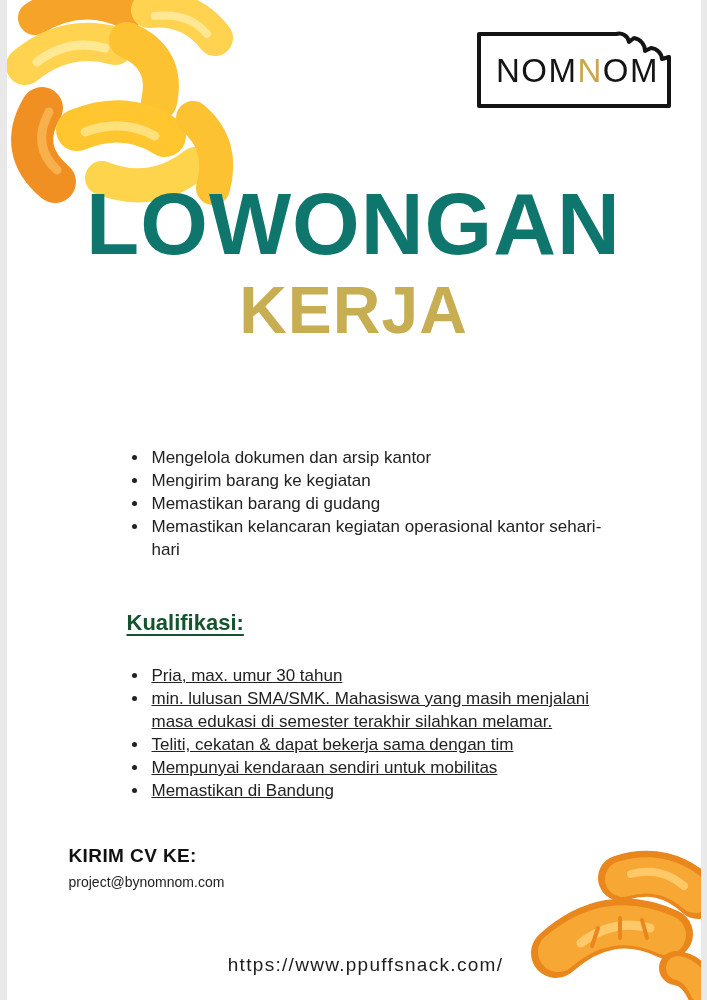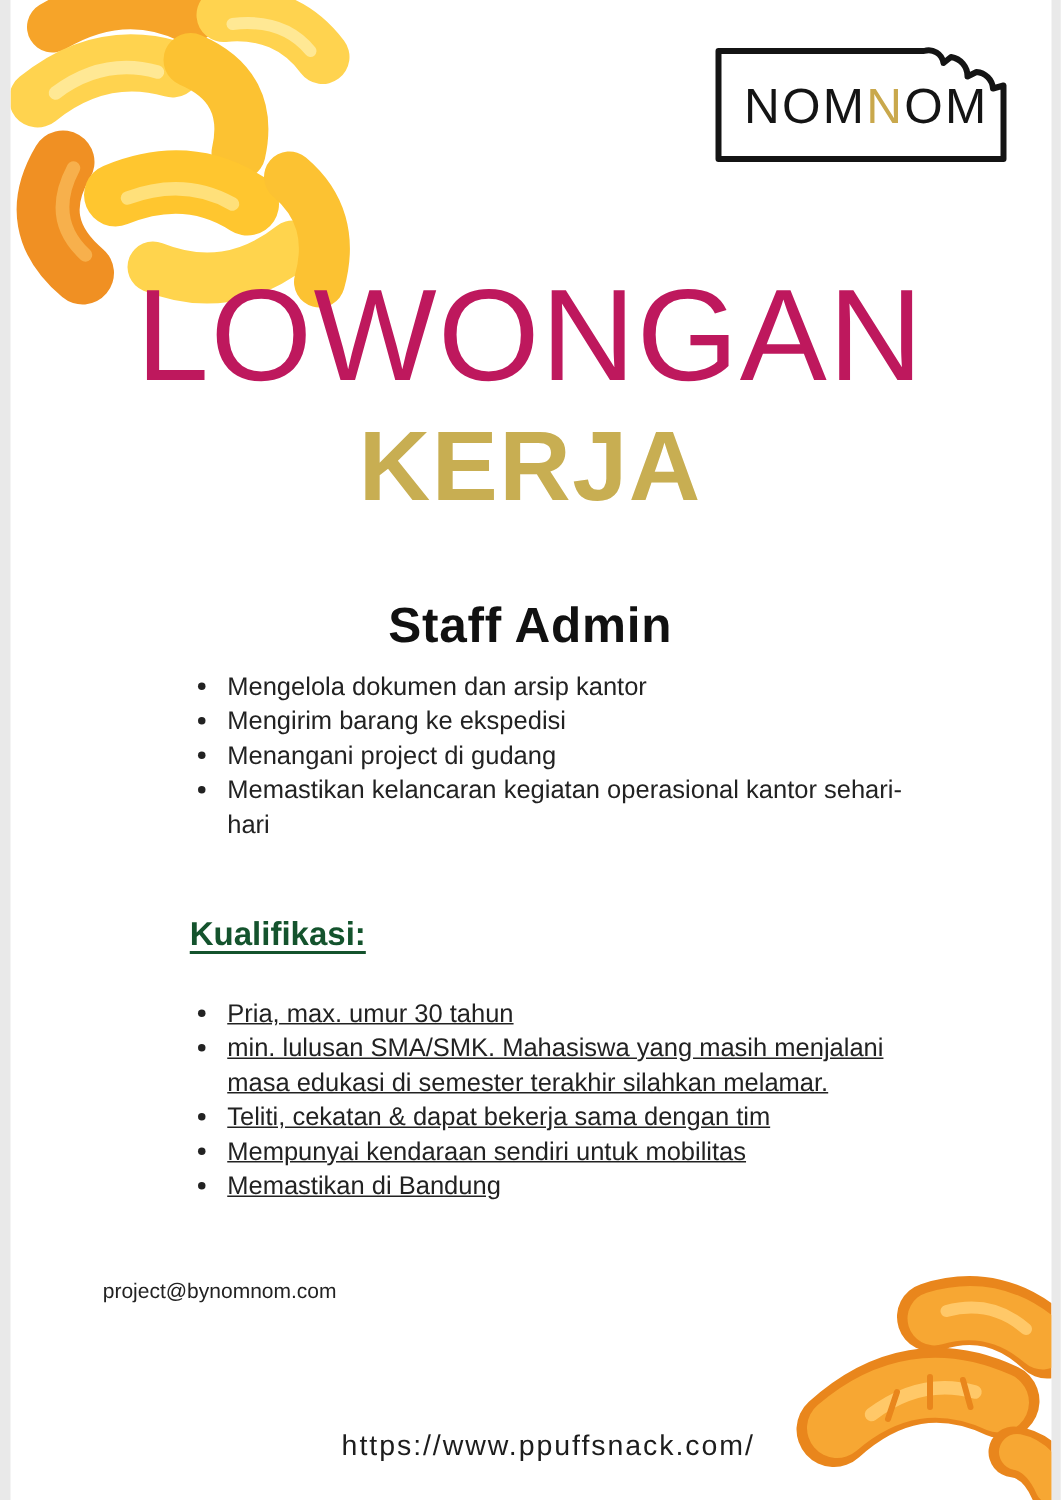--- a/index.html
+++ b/index.html
@@ -16,22 +16,22 @@
   .art-top-left { position: absolute; top: 0; left: 0; width: 238px; height: 212px; }
   .art-bottom-right { position: absolute; right: 0; bottom: 0; width: 175px; height: 152px; }
 
   
   .logo { position: absolute; top: 27px; right: 25px; width: 204px; height: 86px; }
   .logo text { font-family: "Liberation Sans", sans-serif; font-weight: 400; }
 
   
   .title-block { position: absolute; top: 180px; left: 0; right: 0; text-align: center; line-height: 1; }
   .title-line1 {
-    font-size: 87px; font-weight: 400; letter-spacing: 1px;
-    color: #be185d;
+    font-size: 87px; font-weight: 700; letter-spacing: 1px;
+    color: #0f766e;
   }
   .title-line2 {
     margin-top: 10px;
     font-size: 66px; font-weight: 800; letter-spacing: 1px;
     color: #C8AE52;
   }
 
   
   .job-title {
     position: absolute; top: 398px; left: 0; right: 0;
@@ -108,37 +108,37 @@
     <text x="24" y="55" font-size="33" letter-spacing="1.5" fill="#141414">
       <tspan>NOM</tspan><tspan fill="#C9A84C">N</tspan><tspan>OM</tspan>
     </text>
   </svg>
 
   <div class="title-block">
     <div class="title-line1">LOWONGAN</div>
     <div class="title-line2">KERJA</div>
   </div>
 
-  <div class="job-title">Staff Admin</div>
 
   <ul class="bullets duties-list">
     <li>Mengelola dokumen dan arsip kantor</li>
-    <li>Mengirim barang ke ekspedisi</li>
-    <li>Menangani project di gudang</li>
+    <li>Mengirim barang ke kegiatan</li>
+    <li>Memastikan barang di gudang</li>
     <li>Memastikan kelancaran kegiatan operasional kantor sehari-hari</li>
   </ul>
 
   <div class="qual-heading">Kualifikasi:</div>
   <ul class="bullets quals-list">
     <li>Pria, max. umur 30 tahun</li>
     <li>min. lulusan SMA/SMK. Mahasiswa yang masih menjalani masa edukasi di semester terakhir silahkan melamar.</li>
     <li>Teliti, cekatan &amp; dapat bekerja sama dengan tim</li>
     <li>Mempunyai kendaraan sendiri untuk mobilitas</li>
     <li>Memastikan di Bandung</li>
   </ul>
 
   <div class="contact">
+    <div class="contact-label">KIRIM CV KE:</div>
     <div class="contact-email">project@bynomnom.com</div>
   </div>
 
   <div class="footer-url">https://www.ppuffsnack.com/</div>
 
 </div>
 
 </body></html>

